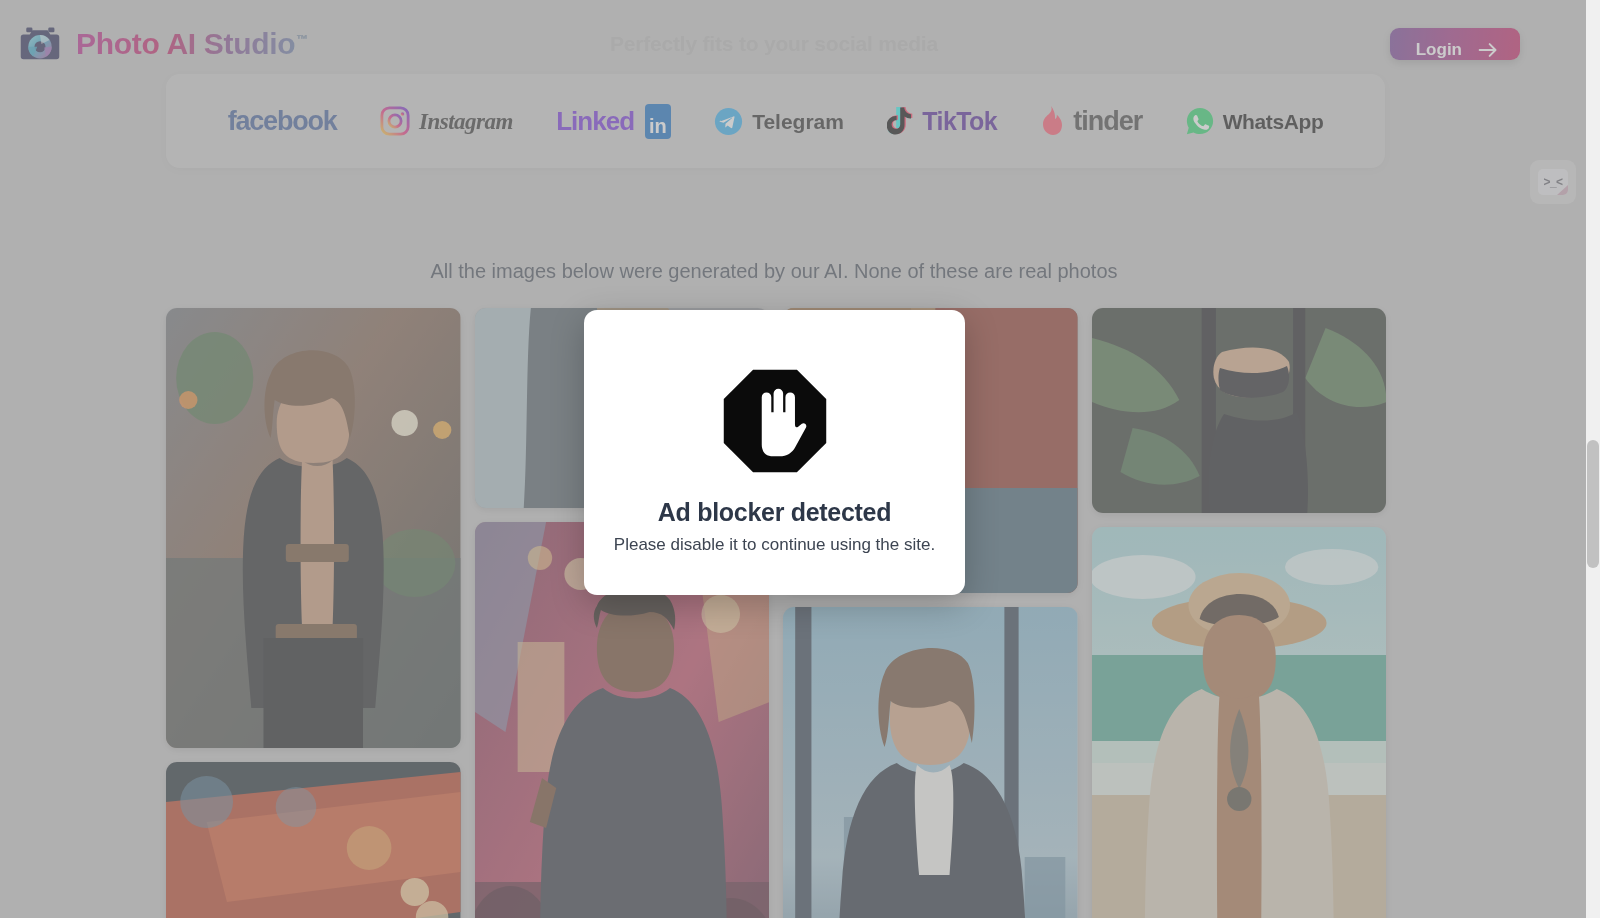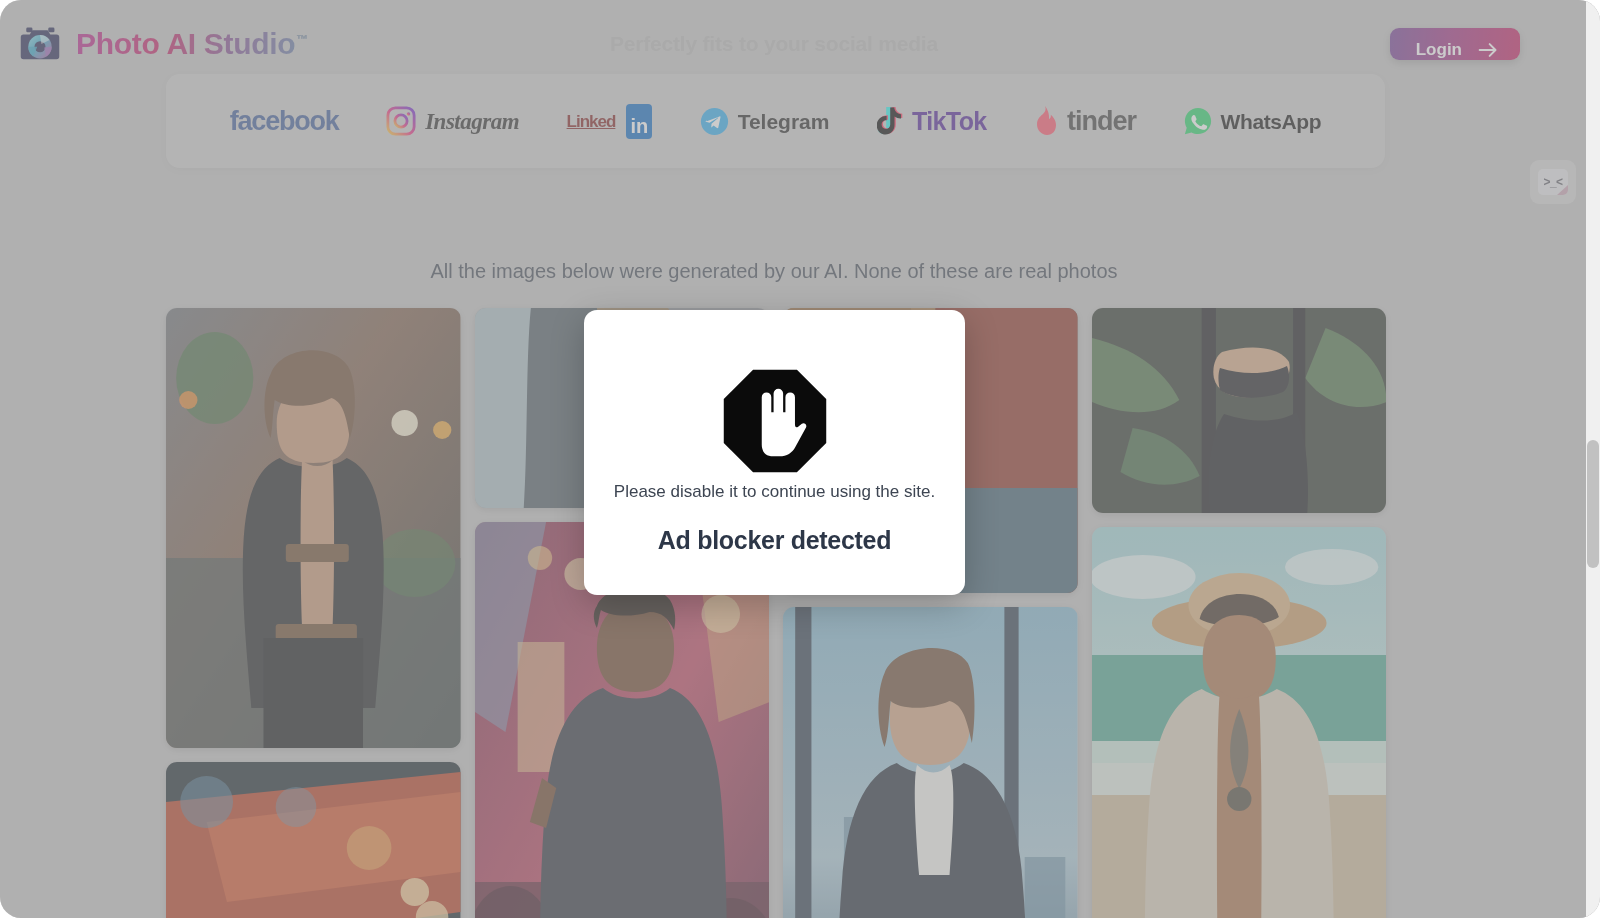--- a/index.html
+++ b/index.html
@@ -10,21 +10,20 @@
     background: #ffffff;
   }
 
   
   #page {
     position: relative;
     width: 1600px;
     height: 918px;
     background: #c4c4c4;
     overflow: hidden;
-    border-radius: 21px;
   }
   
   #dim-overlay {
     position: absolute;
     inset: 0;
     background: rgba(160,160,160,0.55);
     z-index: 40;
     pointer-events: none;
   }
 
@@ -117,21 +116,21 @@
   }
   .social-item svg { display: block; }
   .social-label {
     font-size: 23px;
     font-weight: 700;
     letter-spacing: -0.5px;
     line-height: 1;
   }
   .lbl-facebook  { color:#3b5998; font-size:27px; letter-spacing:-1.2px; }
   .lbl-instagram { color:#2b2b2b; font-family:"Liberation Serif", serif; font-style:italic; font-size:23px; }
-  .lbl-linkedin  { color:#7f1d1d; font-size:17px; letter-spacing:-1px;text-decoration:underline; }
+  .lbl-linkedin  { color:#6d28d9; font-size:26px; letter-spacing:-1px; }
   .lbl-telegram  { color:#222; font-size:21px; font-weight:600; letter-spacing:0; }
   .lbl-tiktok    { color:#4c1d95; font-size:25px; letter-spacing:-0.6px; }
   .lbl-tinder    { color:#3c3c3c; font-size:27px; letter-spacing:-1px; }
   .lbl-whatsapp  { color:#111; font-size:21px; letter-spacing:-0.4px; }
   .li-badge {
     background:#0a66c2; color:#fff; font-size:20px; font-weight:700;
     border-radius:4px; padding:12px 4px 3px 4px; line-height:1; margin-left:2px;
   }
 
   
@@ -526,20 +525,20 @@
     <div id="feedback-face">&gt;_&lt;</div>
   </div>
 
   <div id="dim-overlay"></div>
 
   <div id="modal">
     <svg id="adblock-icon" viewBox="0 0 120 120">
       <path d="M35.2 2h49.6L118 35.2v49.6L84.8 118H35.2L2 84.8V35.2z" fill="#0b0b0b"></path>
       <path d="M45 52V33a5.4 5.4 0 0 1 10.8 0v17h2.6V29a5.4 5.4 0 0 1 10.8 0v21h2.6V33a5.4 5.4 0 0 1 10.8 0v30.5c0 3.4 1.3 4.7 3.6 2.9l4.2-3.3c2.6-2 6.3 1 4.7 4.2L83 89.5C79.3 96.4 73.6 100 65 100H58c-8 0-13-5-13-13z" fill="#ffffff"></path>
     </svg>
+    <div id="modal-title">Ad blocker detected</div>
     <div id="modal-text">Please disable it to continue using the site.</div>
-    <div id="modal-title">Ad blocker detected</div>
   </div>
 
   <div id="scrollbar-track"></div>
   <div id="scrollbar-thumb"></div>
 
 </div>
 
 </body></html>

